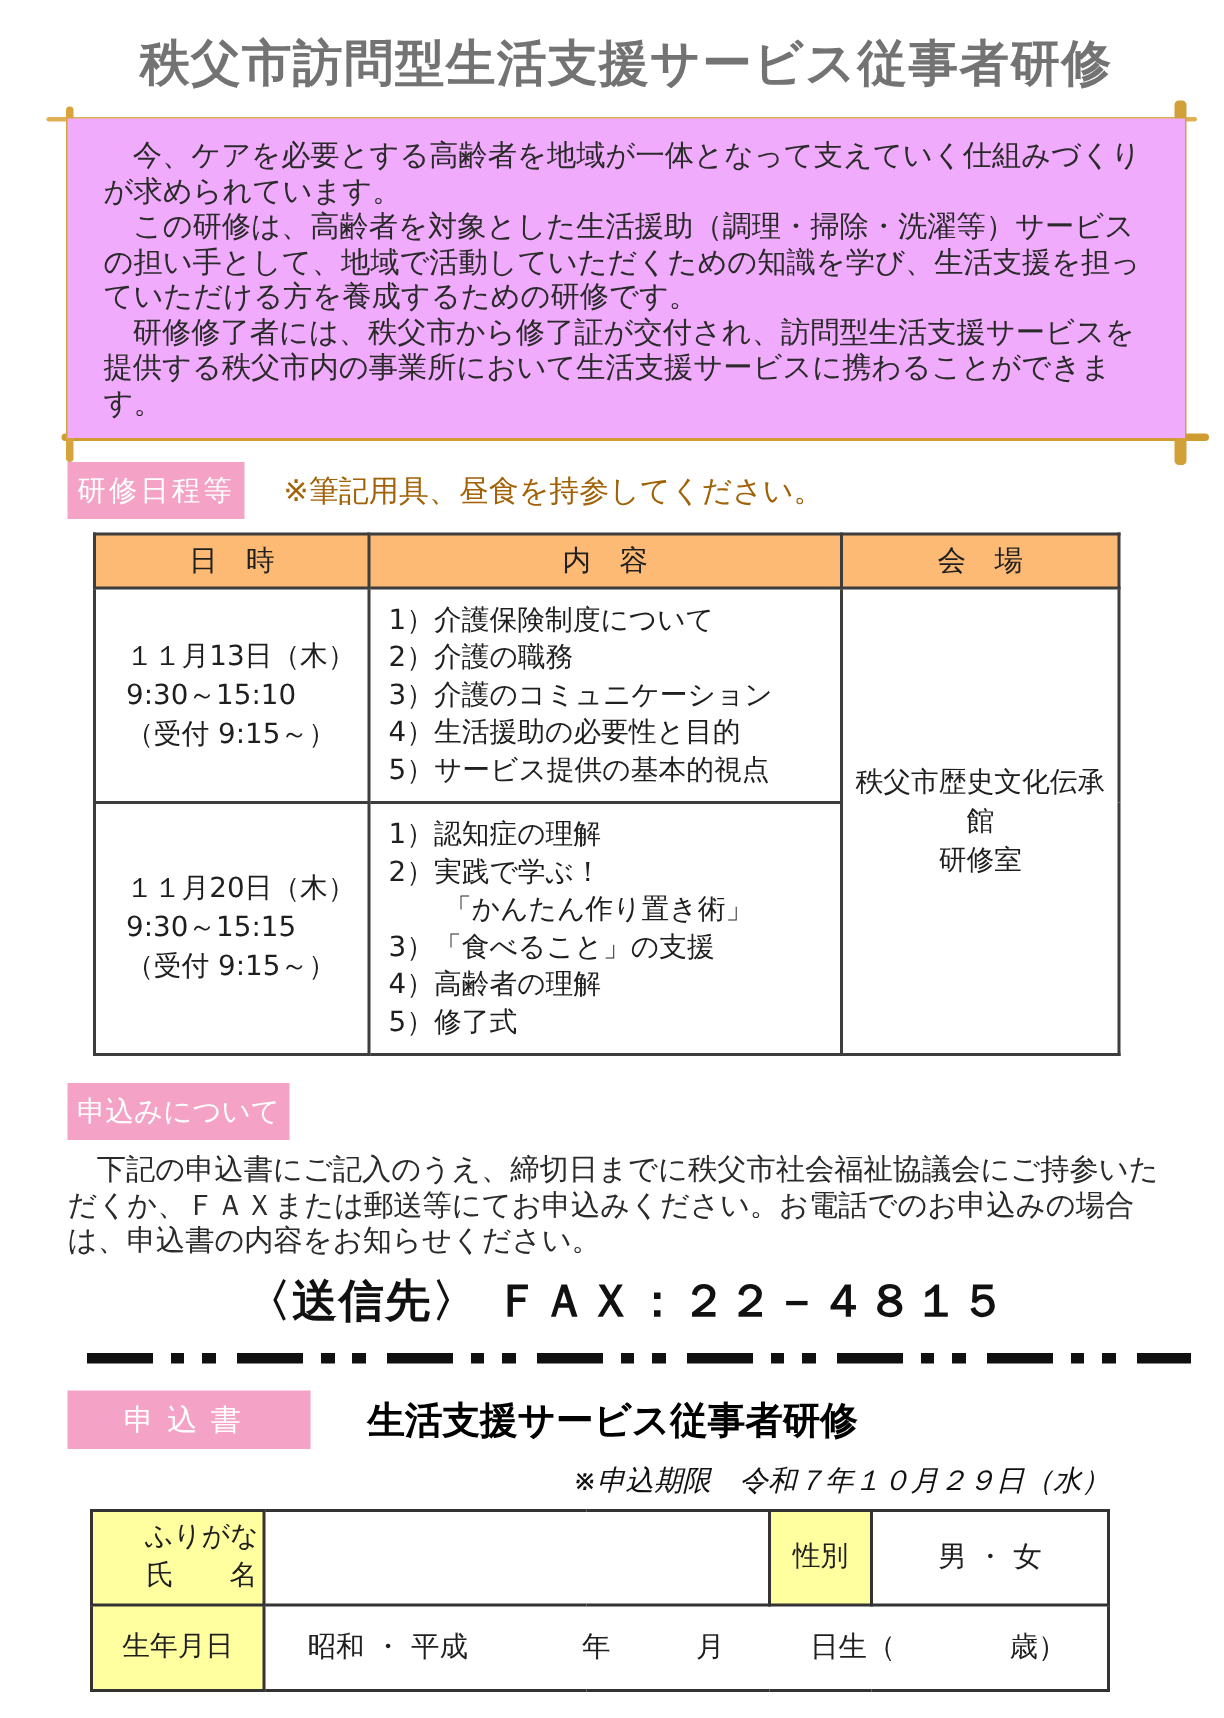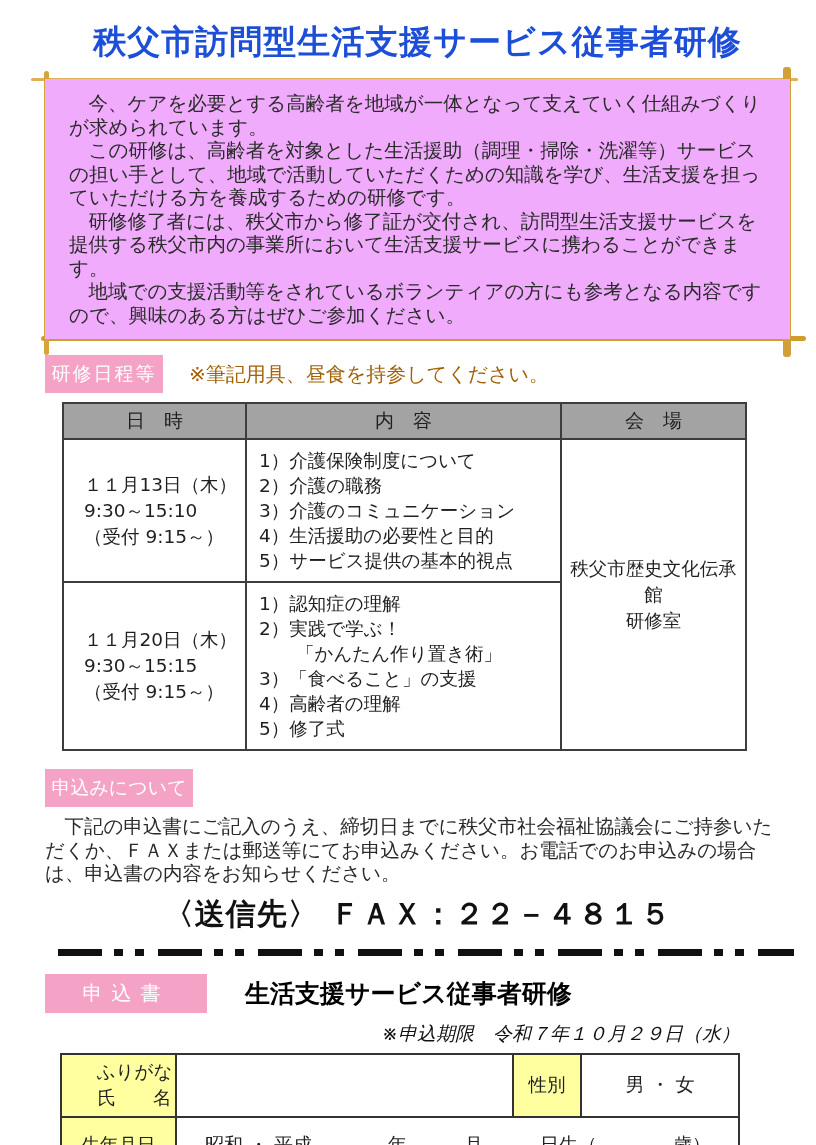--- a/index.html
+++ b/index.html
@@ -3,21 +3,21 @@
 <meta charset="utf-8">
 <style>
   * { margin:0; padding:0; box-sizing:border-box; }
   body { width:816px; height:1145px; background:#ffffff; overflow:hidden;
          font-family:"DejaVu Sans","Liberation Sans",sans-serif; color:#1f1f1f; }
   .page { position:relative; width:816px; height:1145px; }
   .content { padding:0 26px 0 45px; }
 
   
   .main-title { margin-top:20px; text-align:center; font-size:33px; font-weight:bold;
-                color:#1d4ed8; letter-spacing:1px; }
+                color:#737373; letter-spacing:1px; }
 
   
   .intro-wrap { position:relative; margin-top:14px; }
   .intro-box { position:relative; background:#f0abfc; padding:13px 20px 12px 24px;
                font-size:19.5px; line-height:23.5px; color:#2a2a2a; }
   .stroke { position:absolute; background:#d7a33c; border-radius:3px; }
   .stroke-top    { left:-14px; right:-8px; top:-1px; height:3px; background:#e0b055; }
   .stroke-bottom { left:-4px; right:-16px; bottom:-2px; height:5px; background:#cf9c30; }
   .stroke-left   { left:-1px; top:-8px; bottom:-16px; width:5px; }
   .stroke-right  { right:-1px; top:-12px; bottom:-18px; width:8px; background:#d2a038; }
@@ -29,21 +29,21 @@
   .label-apply    { width:148px; }
   .label-form     { width:162px; letter-spacing:9px; font-size:20px; }
 
   .schedule-head { margin-top:16px; display:flex; align-items:center; }
   .schedule-note { margin-left:26px; font-size:20px; color:#a16207; }
 
   
   table { border-collapse:collapse; }
   .schedule-table { margin:9px 0 0 17px; width:683px; table-layout:fixed; }
   .schedule-table th, .schedule-table td { border:2px solid #3d3d3d; }
-  .schedule-table th { background:#a3a3a3; font-weight:normal; font-size:19px;
+  .schedule-table th { background:#fdba74; font-weight:normal; font-size:19px;
                        height:36px; text-align:center; }
   .date-cell { vertical-align:middle; font-size:18.5px; line-height:26px;
                padding-left:20px; }
   .content-cell { vertical-align:middle; font-size:18.5px; line-height:25px;
                   padding:8px 4px 8px 12px; }
   .venue-cell { vertical-align:middle; text-align:center; font-size:18.5px;
                 line-height:26px; }
   .row1 td { height:120px; }
   .row2 td { height:128px; }
 
@@ -86,21 +86,20 @@
 
     <div class="intro-wrap">
       <div class="stroke stroke-top"></div>
       <div class="stroke stroke-bottom"></div>
       <div class="stroke stroke-left"></div>
       <div class="stroke stroke-right"></div>
       <div class="intro-box">
           <div>　今、ケアを必要とする高齢者を地域が一体となって支えていく仕組みづくりが求められています。</div>
           <div>　この研修は、高齢者を対象とした生活援助（調理・掃除・洗濯等）サービスの担い手として、地域で活動していただくための知識を学び、生活支援を担っていただける方を養成するための研修です。</div>
           <div>　研修修了者には、秩父市から修了証が交付され、訪問型生活支援サービスを提供する秩父市内の事業所において生活支援サービスに携わることができます。</div>
-          <div>　地域での支援活動等をされているボランティアの方にも参考となる内容ですので、興味のある方はぜひご参加ください。</div>
         </div>
     </div>
 
     <div class="schedule-head">
       <span class="pink-label label-schedule">研修日程等</span>
       <span class="schedule-note">※筆記用具、昼食を持参してください。</span>
     </div>
 
     <table class="schedule-table">
       <colgroup>

